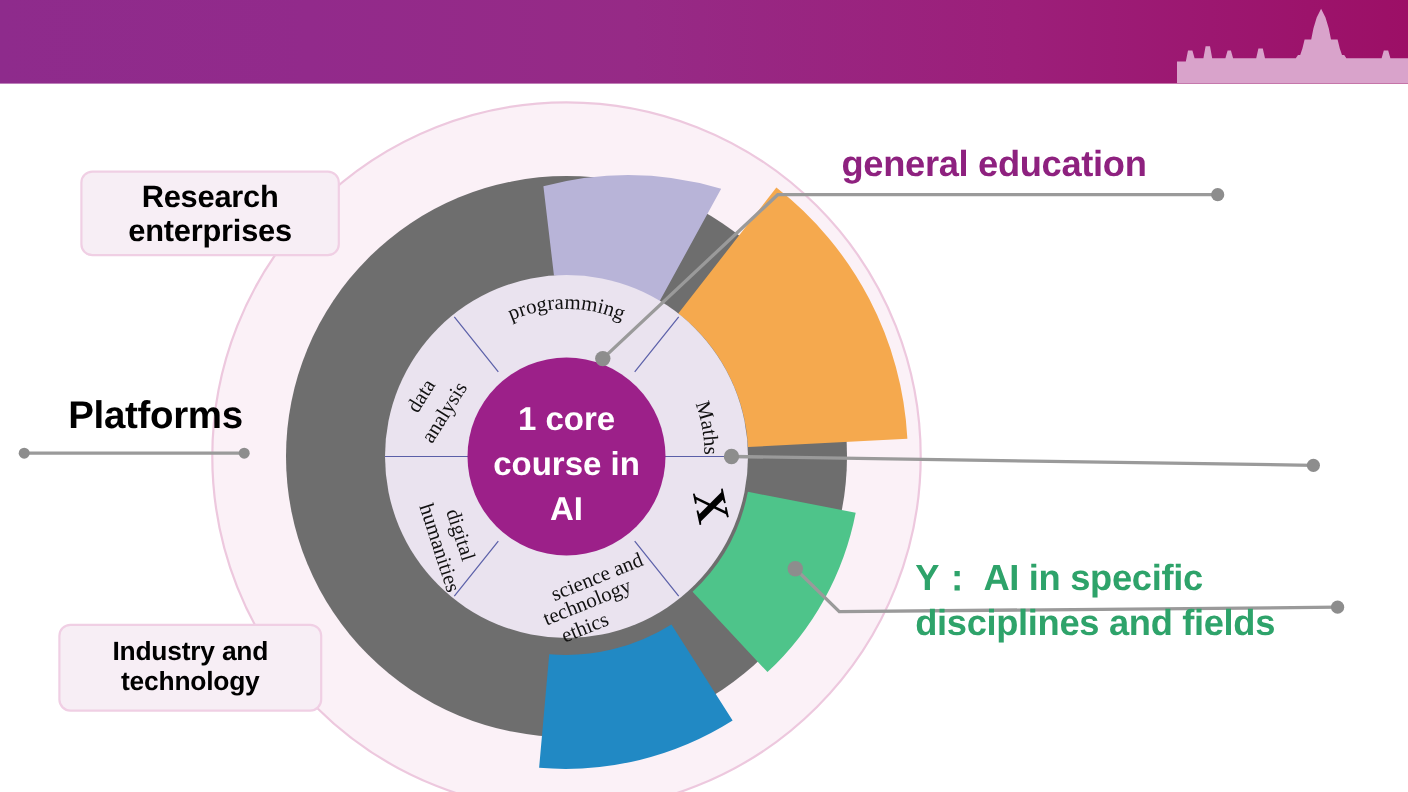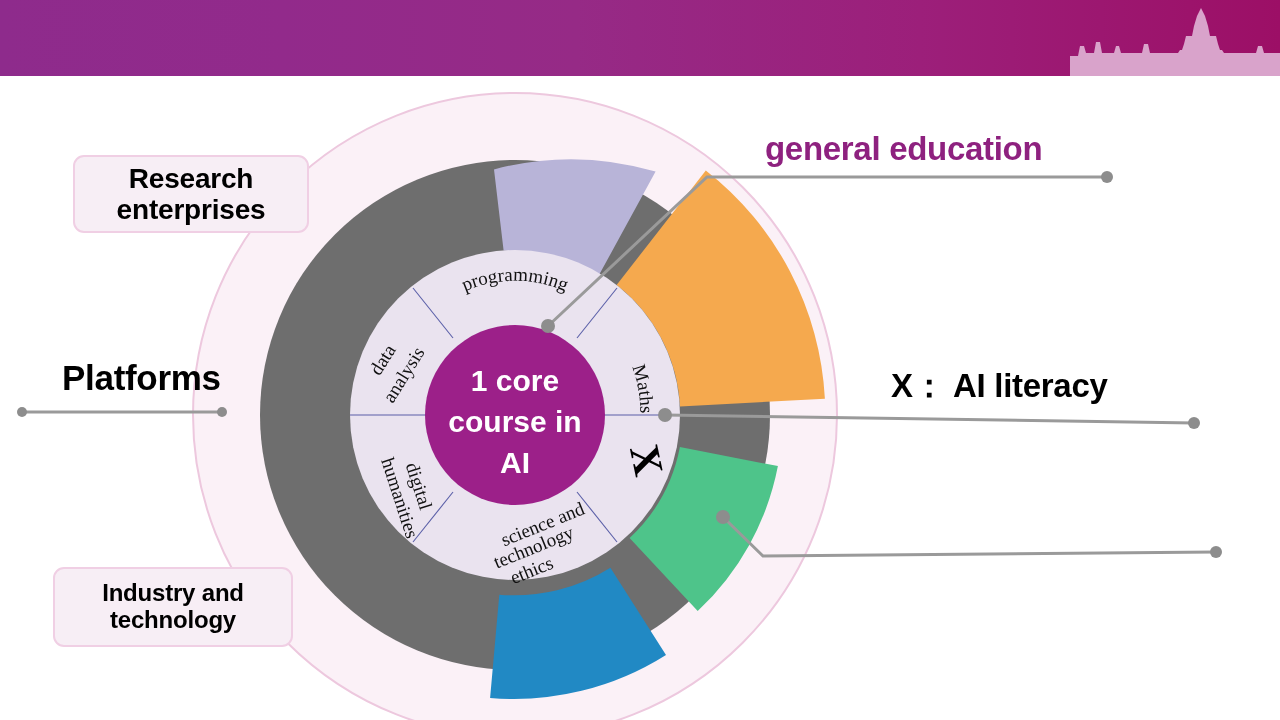--- a/index.html
+++ b/index.html
@@ -169,16 +169,19 @@
       <span>technology</span>
     </div>
   </div>
 
   <div class="plainlabel" id="lbl-platforms">Platforms</div>
 
   <div class="calloutlabel" id="lbl-mandatory">
     <span class="l2">general education</span>
   </div>
 
-  <div class="calloutlabel" id="lbl-xliteracy">X： AI literacy</div>
 
+  <div class="calloutlabel" id="lbl-yspecific">
+    <span class="l2">Y： AI in specific</span>
+    <span class="l2">disciplines and fields</span>
+  </div>
 
 </div>
 
 </body></html>

